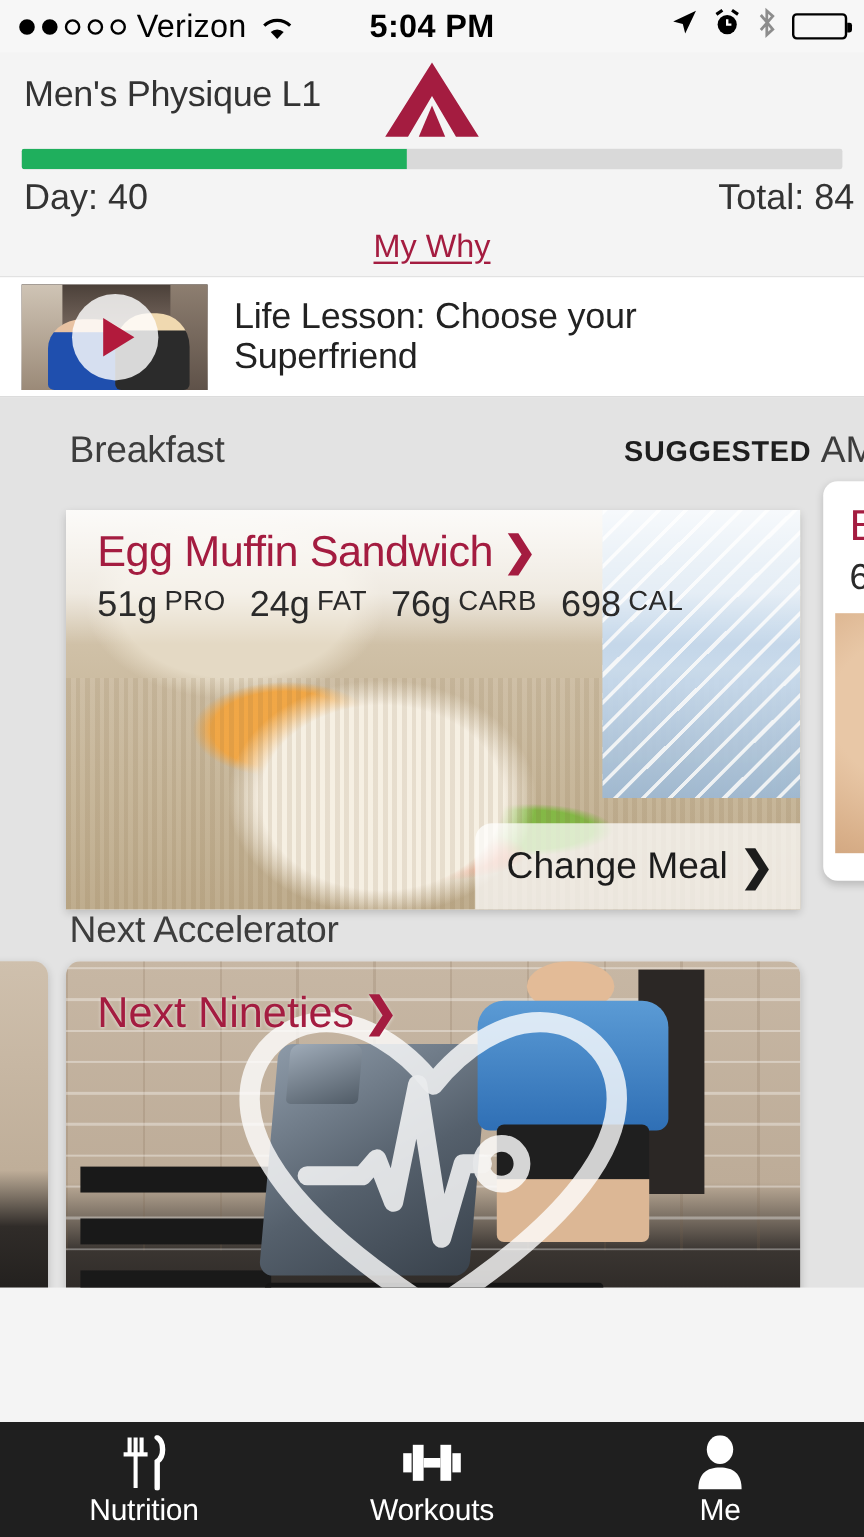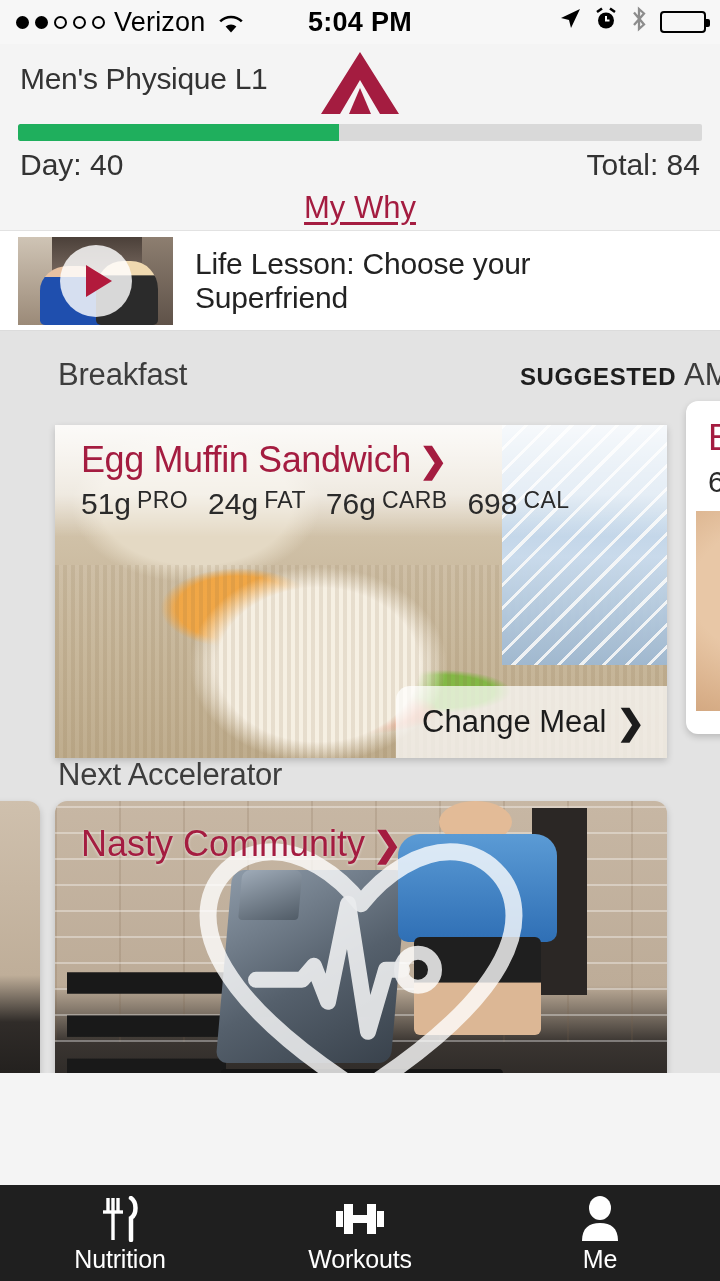--- a/index.html
+++ b/index.html
@@ -46,24 +46,24 @@
   }
   .logo { position: absolute; left: 50%; top: 6px; transform: translateX(-50%); width: 86px; height: 66px; }
 
   .progress-track {
     position: absolute; left: 18px; top: 80px; width: 684px; height: 17px;
     background: #d9d9d9; border-radius: 2px; overflow: hidden;
   }
   .progress-fill { height: 100%; background: #1faf5d; border-radius: 2px 0 0 2px; }
 
   .day-label { position: absolute; left: 20px; top: 104px; font-size: 30px; color: #333; }
-  .total-label { position: absolute; right: 20px; top: 104px; font-size: 30px; color: #333; }
+  .total-label { position: absolute; right: 8px; top: 104px; font-size: 30px; color: #333; }
   .my-why {
     position: absolute; left: 50%; top: 146px; transform: translateX(-50%);
-    font-size: 31px; color: #a41c40; text-decoration: underline; text-underline-offset: 4px;
+    font-size: 27px; color: #a41c40; text-decoration: underline; text-underline-offset: 4px;
   }
 
   
   .video-row {
     position: absolute; top: 230px; left: 0; width: 720px; height: 101px;
     background: #ffffff; border-top: 1px solid #e2e2e2; border-bottom: 1px solid #dcdcdc;
     display: flex; align-items: center;
   }
   .video-thumb {
     position: relative; width: 155px; height: 88px; margin-left: 18px; flex: none;
@@ -381,21 +381,21 @@
         </div>
       </div>
       <div class="heart-overlay">
         <svg width="330" height="265" viewBox="0 0 330 265">
           <path d="M165 250 C40 170 12 110 12 74 C12 36 42 10 76 10 C106 10 140 30 165 62 C190 30 224 10 254 10 C288 10 318 36 318 74 C318 110 290 170 165 250 Z" fill="none" stroke="#ffffff" stroke-width="17" stroke-linejoin="round" opacity="0.92"></path>
           <path d="M60 138 L106 138 L118 124 L132 160 L152 62 L172 190 L190 128 L206 128" fill="none" stroke="#ffffff" stroke-width="16" stroke-linejoin="round" stroke-linecap="round" opacity="0.95"></path>
           <circle cx="222" cy="128" r="17" fill="none" stroke="#ffffff" stroke-width="14" opacity="0.95"></circle>
         </svg>
       </div>
       <div class="accel-title">
-        <span>Nasty Community</span>
+        <span>Next Nineties</span>
         <span class="chev">❯</span>
       </div>
     </div>
   </div>
 
   <div class="tabbar" id="tabbar">
       <div class="tab">
         <span class="ticon">
           <svg width="46" height="46" viewBox="0 0 46 46">
             <path d="M11 2 L11 16 M16 2 L16 16 M21 2 L21 16 M16 16 L16 44" stroke="#ffffff" stroke-width="3.4" fill="none"></path>

